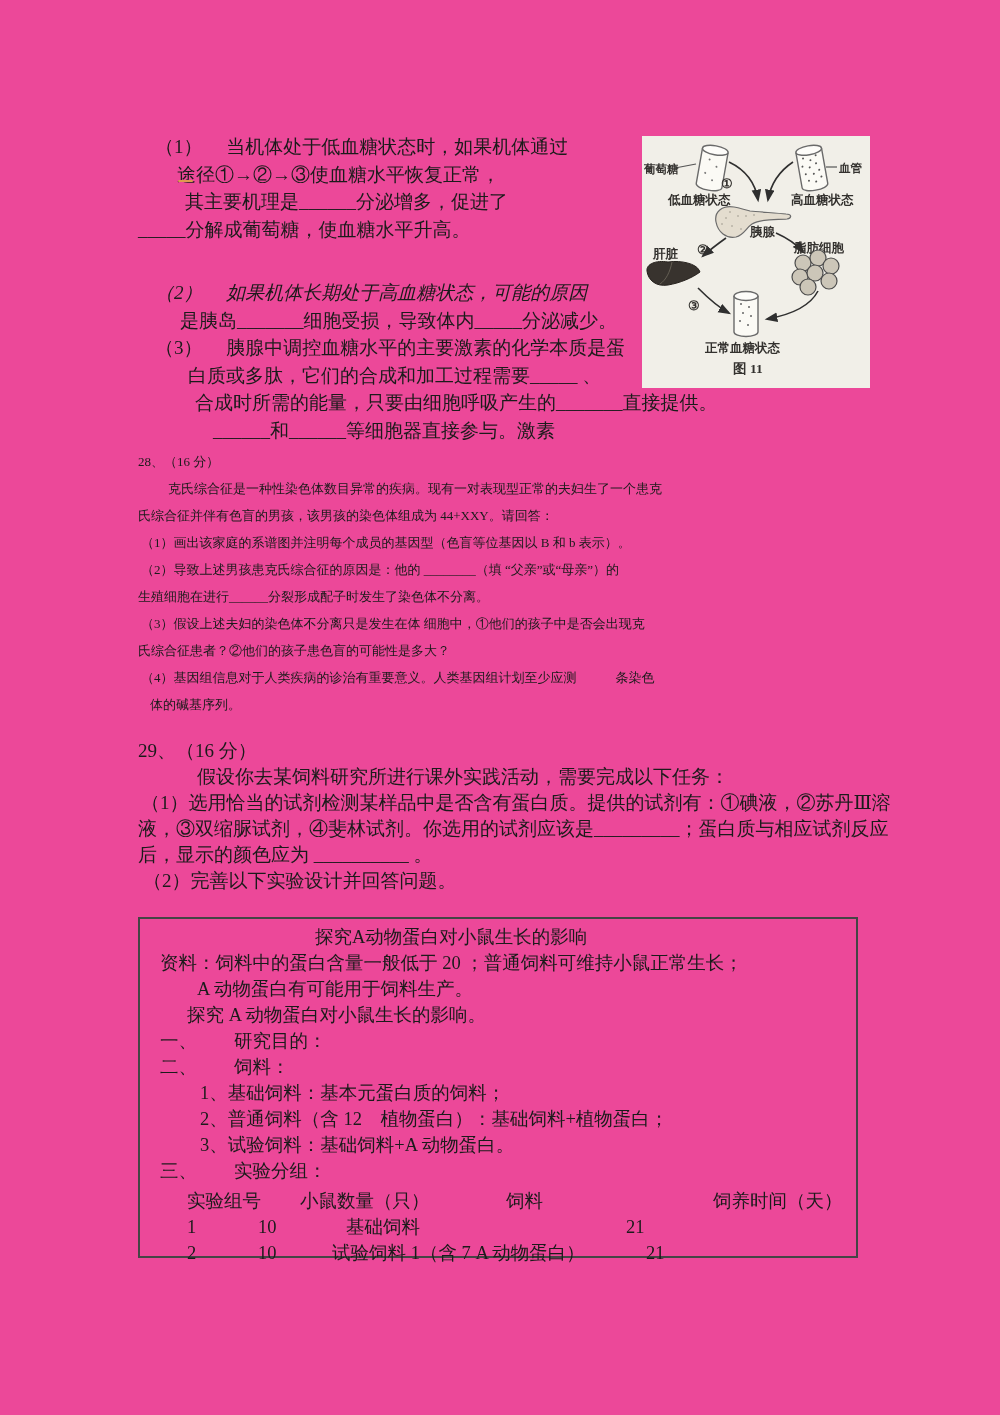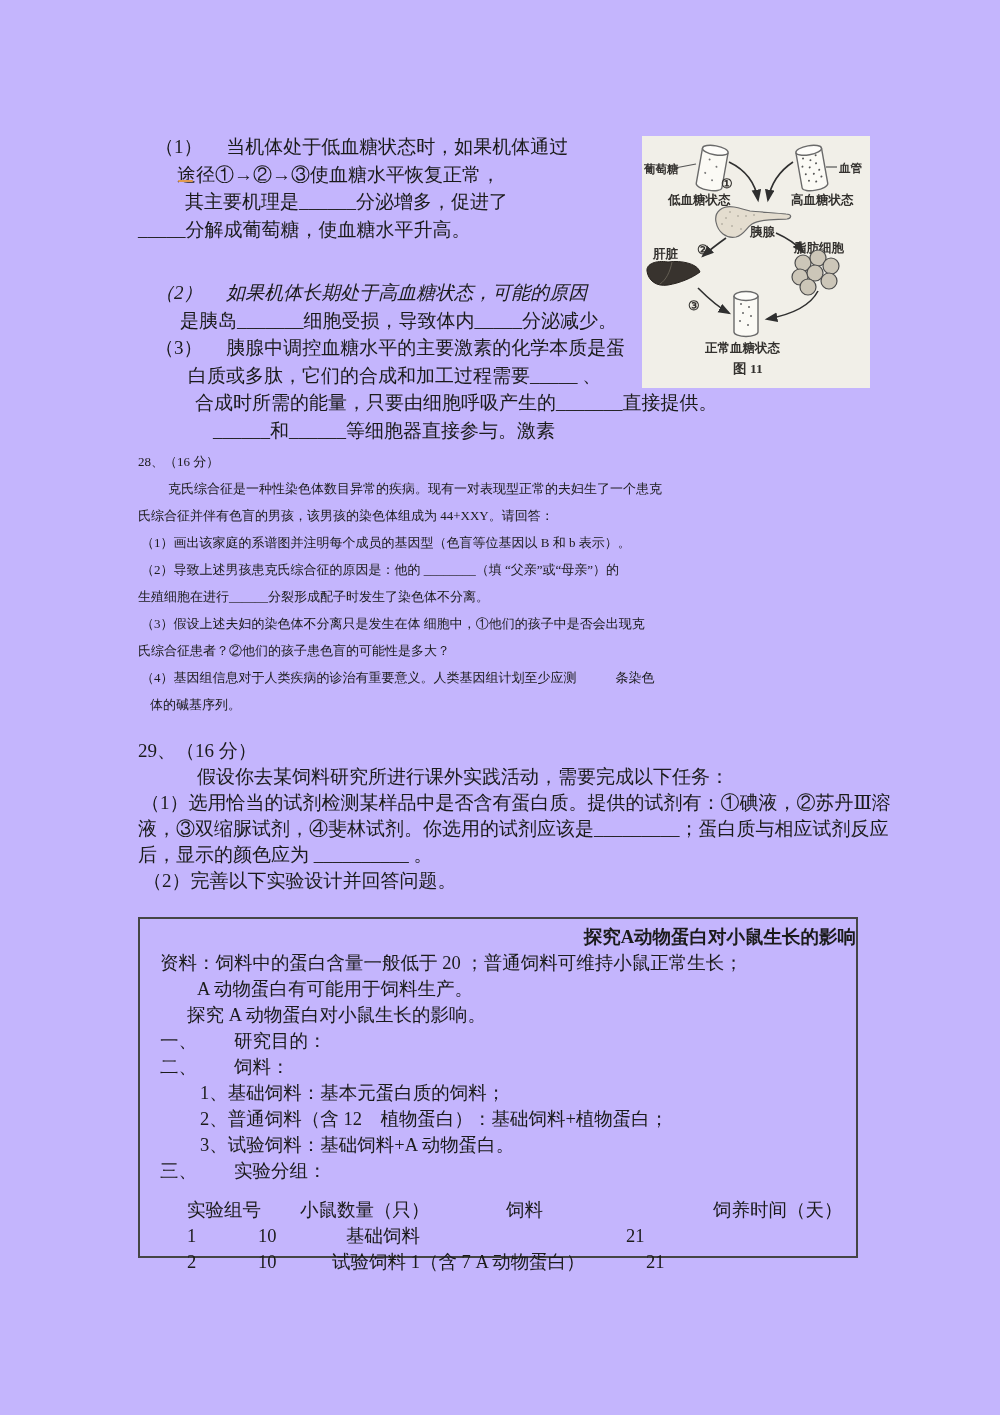--- a/index.html
+++ b/index.html
@@ -1,17 +1,17 @@
 <!DOCTYPE html>
 <html><head>
 <meta charset="utf-8">
 <style>
   html,body { margin:0; padding:0; background:#ffffff; }
   .page {
-    position:relative; width:1000px; height:1415px; background:#c4b5fd;
+    position:relative; width:1000px; height:1415px; background:#ec4899;
     font-family:"Liberation Serif","DejaVu Serif",serif;
     color:#1b1b1b; overflow:hidden;
   }
   .sec { position:absolute; }
   .ln { white-space:nowrap; }
   
   #sec27 { left:138px; top:133px; width:525px; font-size:19px; line-height:27.5px; }
   #sec28 { left:138px; top:448px; width:745px; font-size:13px; line-height:27px; }
   #sec29 { left:138px; top:738px; width:745px; font-size:19px; line-height:26px; }
   .gap20 { margin-top:36px;font-style:italic; }
@@ -27,23 +27,23 @@
   #figure svg { display:block; }
   .figtext { font-family:"Liberation Serif","DejaVu Serif",serif; font-weight:600; fill:#33312e; }
   
   .artifact { position:absolute; left:40px; top:47px; width:15px; height:2px;
               background:#e09a4f; border-radius:1px; }
   
   #expbox {
     left:138px; top:917px; width:720px; height:341px; box-sizing:border-box;
     border:2px solid #454545; font-size:18.5px; line-height:26px; padding-top:5px;
   }
-  .boxtitle { text-align:right;font-weight:bold; }
+  .boxtitle { text-align:left; }
   .tbl-row { position:relative; height:26px; }
-  .tbl-row span { position:absolute; top:13px; white-space:nowrap; }
+  .tbl-row span { position:absolute; top:4px; white-space:nowrap; }
   .tc-h1{left:47px} .tc-h2{left:160px} .tc-h3{left:366px} .tc-h4{left:573px}
   .tc-a1{left:47px} .tc-a2{left:118px} .tc-a3{left:206px} .tc-a4{left:486px}
   .tc-b1{left:47px} .tc-b2{left:118px} .tc-b3{left:192px} .tc-b4{left:506px}
 </style>
 </head>
 <body>
 
 <div class="page">
 
   <div id="sec27" class="sec">

